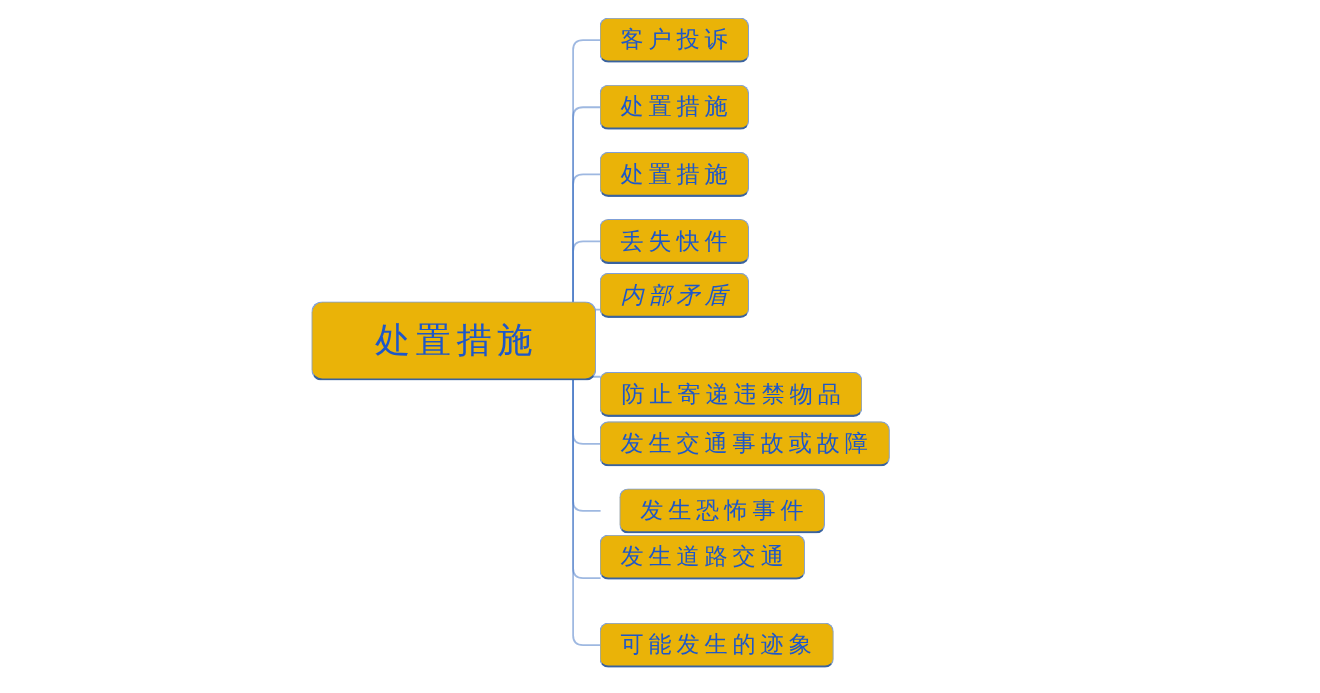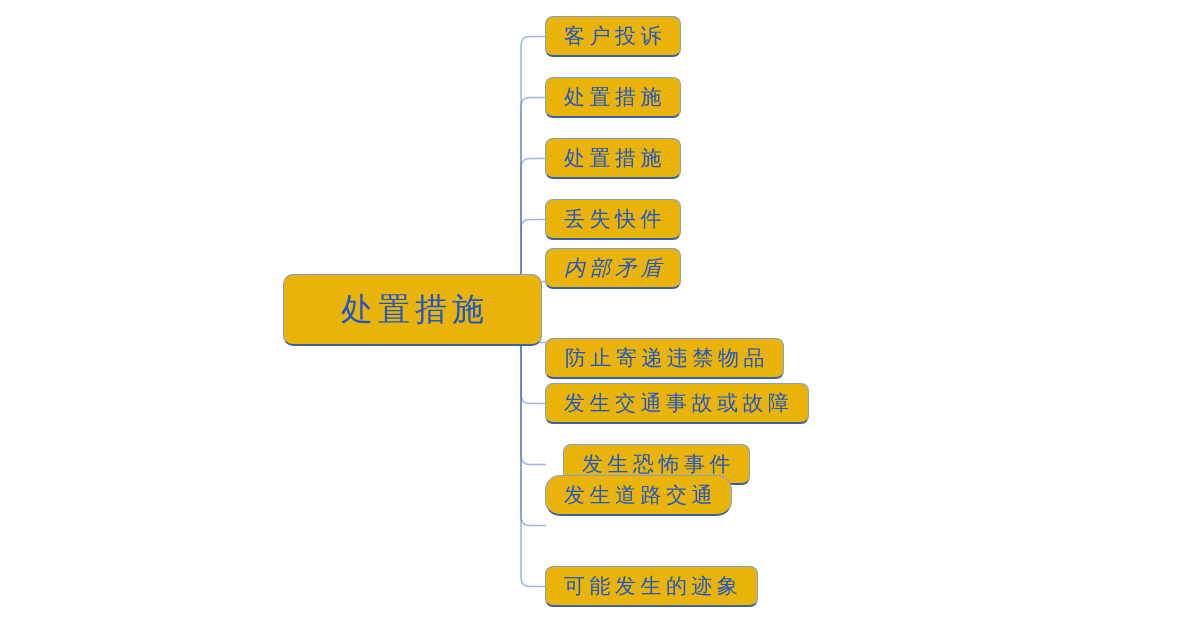--- a/index.html
+++ b/index.html
@@ -85,16 +85,16 @@
 
   <div id="children-layer">
       <div class="topic child-topic" style="top: 16px;">客户投诉</div>
       <div class="topic child-topic" style="top: 77px;">处置措施</div>
       <div class="topic child-topic" style="top: 138px;">处置措施</div>
       <div class="topic child-topic" style="top: 199px;">丢失快件</div>
       <div class="topic child-topic" style="top: 248px; font-style: italic;">内部矛盾</div>
       <div class="topic child-topic" style="top: 338px; padding-left: 19px;">防止寄递违禁物品</div>
       <div class="topic child-topic" style="top: 383px;">发生交通事故或故障</div>
       <div class="topic child-topic" style="top: 444px; margin-left: 18px;">发生恐怖事件</div>
-      <div class="topic child-topic" style="top: 475px; border-radius: 15px;">发生道路交通</div>
+      <div class="topic child-topic" style="top: 486px;">发生道路交通</div>
       <div class="topic child-topic" style="top: 566px; text-align: right;">可能发生的迹象</div>
     </div>
 </div>
 
 </body></html>

